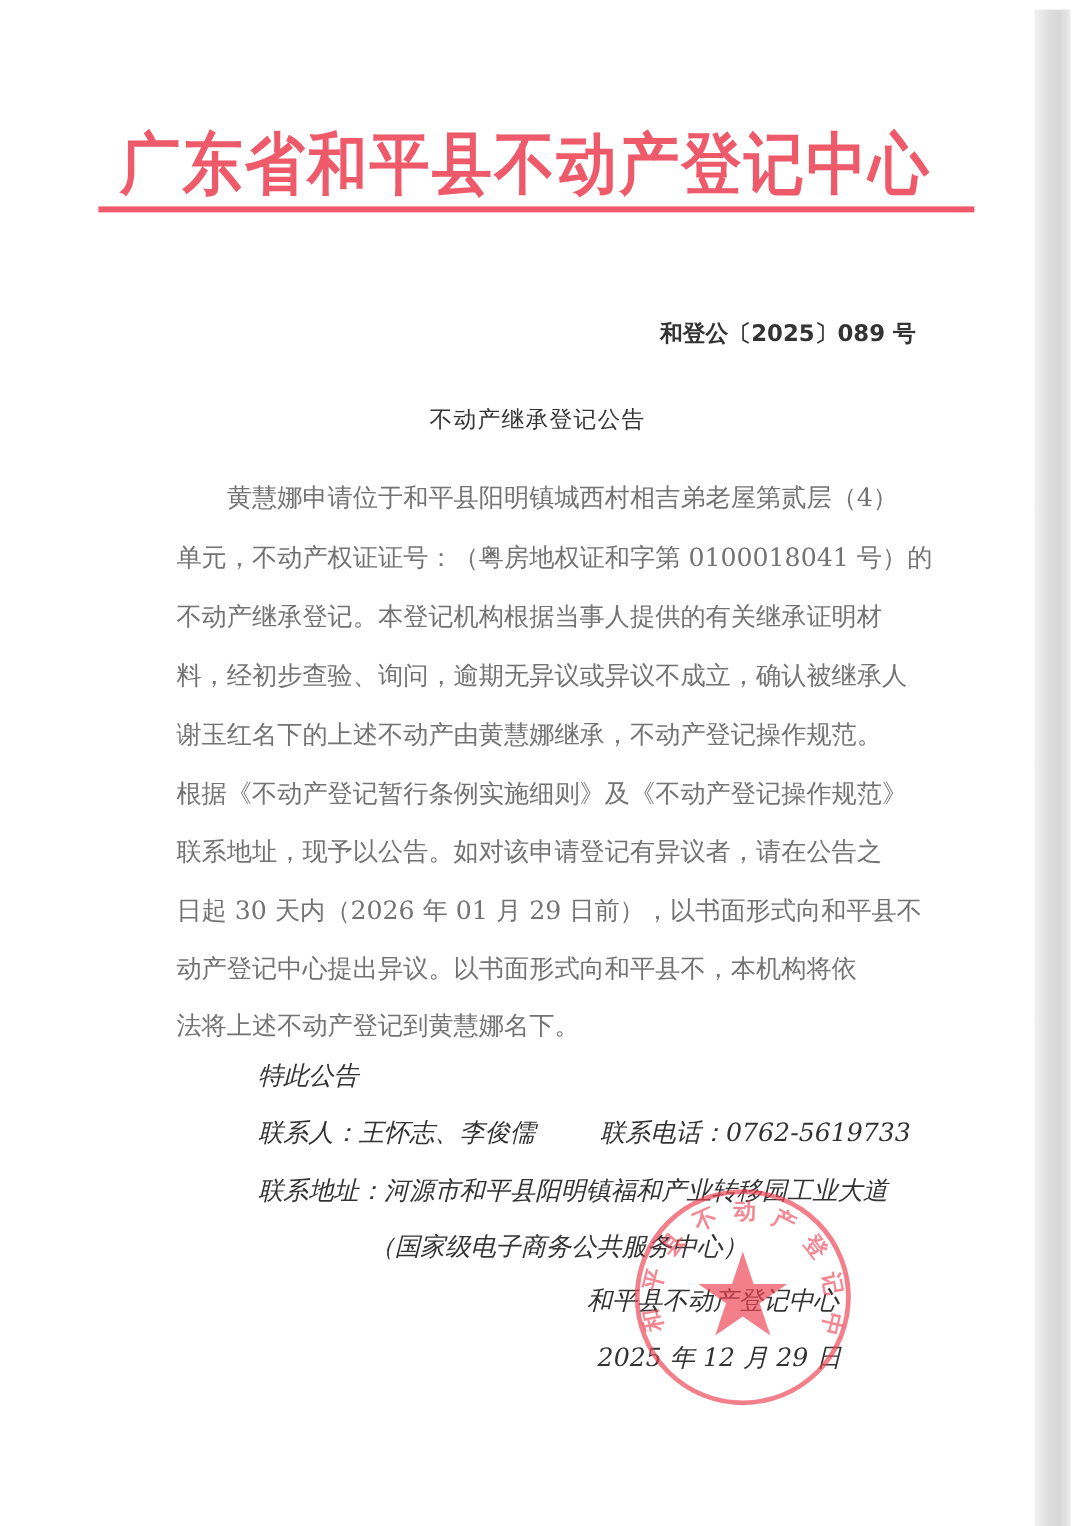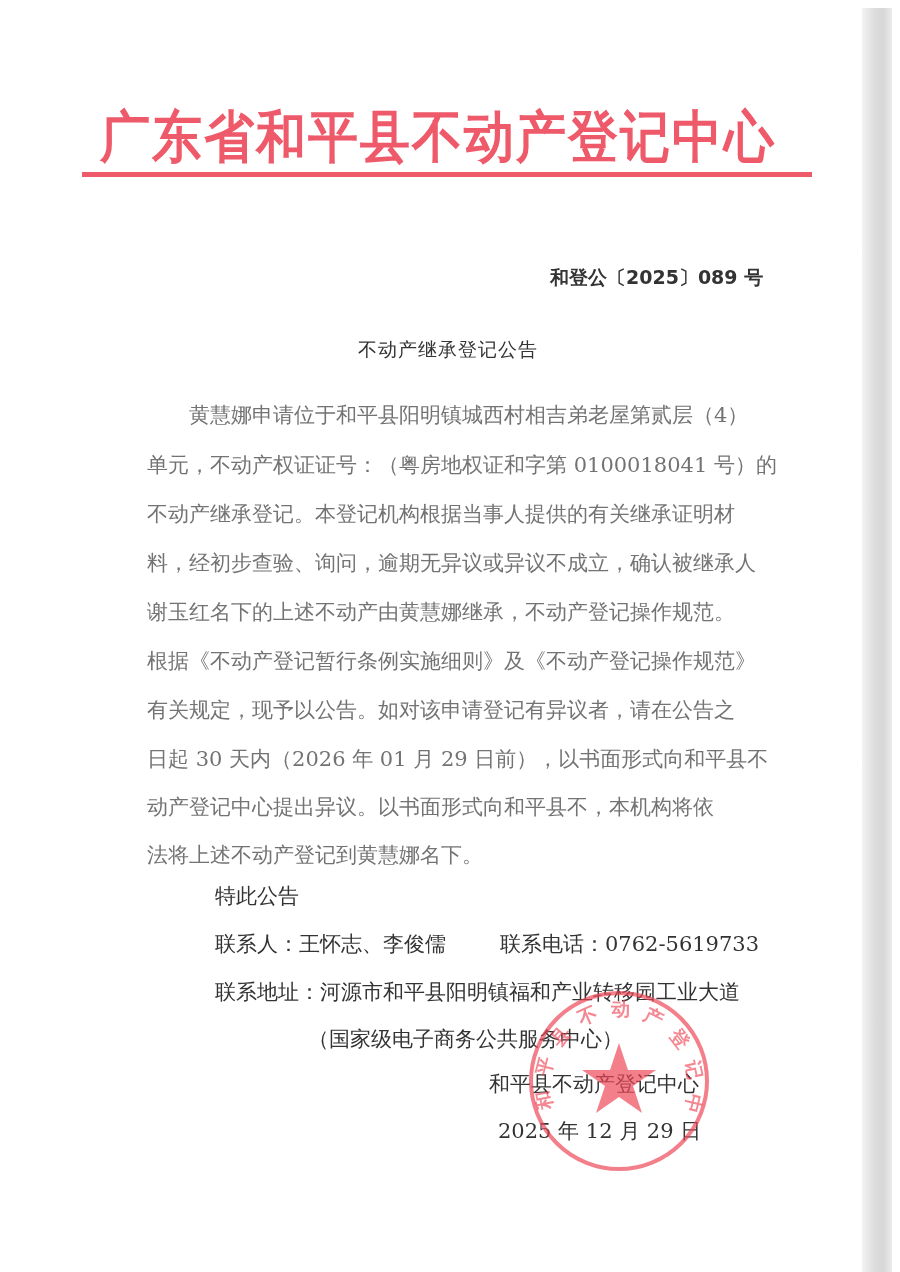--- a/index.html
+++ b/index.html
@@ -36,41 +36,41 @@
     font-size: 19px; color: #333; letter-spacing: 1px; margin-top: 24px;
   }
   .body-line {
     position: absolute; left: 147px; width: 640px;
     font-size: 21px; line-height: 30px; color: #737373; white-space: nowrap;
   }
   .stamp {
     position: absolute; left: 526px; top: 988px; width: 186px; height: 186px;
     opacity: 0.85;
   }
-  .sig { position: absolute; font-size: 21px; color: #333; white-space: nowrap; }
+  .sig { position: absolute; font-size: 21px; color: #333; white-space: nowrap; font-style: italic; }
 </style>
 </head>
 <body>
 
 <div class="scan-edge"></div>
 
 <div class="letterhead">广东省和平县不动产登记中心</div>
 <div class="red-rule"></div>
 
 <div class="docnum">和登公〔2025〕089 号</div>
 <div class="doctitle">不动产继承登记公告</div>
 
 <div>
   <div class="body-line" style="top:400px">　　黄慧娜申请位于和平县阳明镇城西村相吉弟老屋第贰层（4）</div>
   <div class="body-line" style="top:450px">单元，不动产权证证号：（粤房地权证和字第 0100018041 号）的</div>
   <div class="body-line" style="top:499px">不动产继承登记。本登记机构根据当事人提供的有关继承证明材</div>
   <div class="body-line" style="top:548px">料，经初步查验、询问，逾期无异议或异议不成立，确认被继承人</div>
   <div class="body-line" style="top:597px">谢玉红名下的上述不动产由黄慧娜继承，不动产登记操作规范。</div>
   <div class="body-line" style="top:646px">根据《不动产登记暂行条例实施细则》及《不动产登记操作规范》</div>
-  <div class="body-line" style="top:695px">有关规定，现予以公告。如对该申请登记有异议者，请在公告之</div>
+  <div class="body-line" style="top:695px">联系地址，现予以公告。如对该申请登记有异议者，请在公告之</div>
   <div class="body-line" style="top:744px">日起 30 天内（2026 年 01 月 29 日前），以书面形式向和平县不</div>
   <div class="body-line" style="top:792px">动产登记中心提出异议。以书面形式向和平县不，本机构将依</div>
   <div class="body-line" style="top:840px">法将上述不动产登记到黄慧娜名下。</div>
 </div>
 
 <div class="sig" style="left:215px; top:882px">特此公告</div>
 
 <div class="sig" style="left:215px; top:930px">
   <span>联系人：</span><span>王怀志、李俊儒</span>
 </div>

